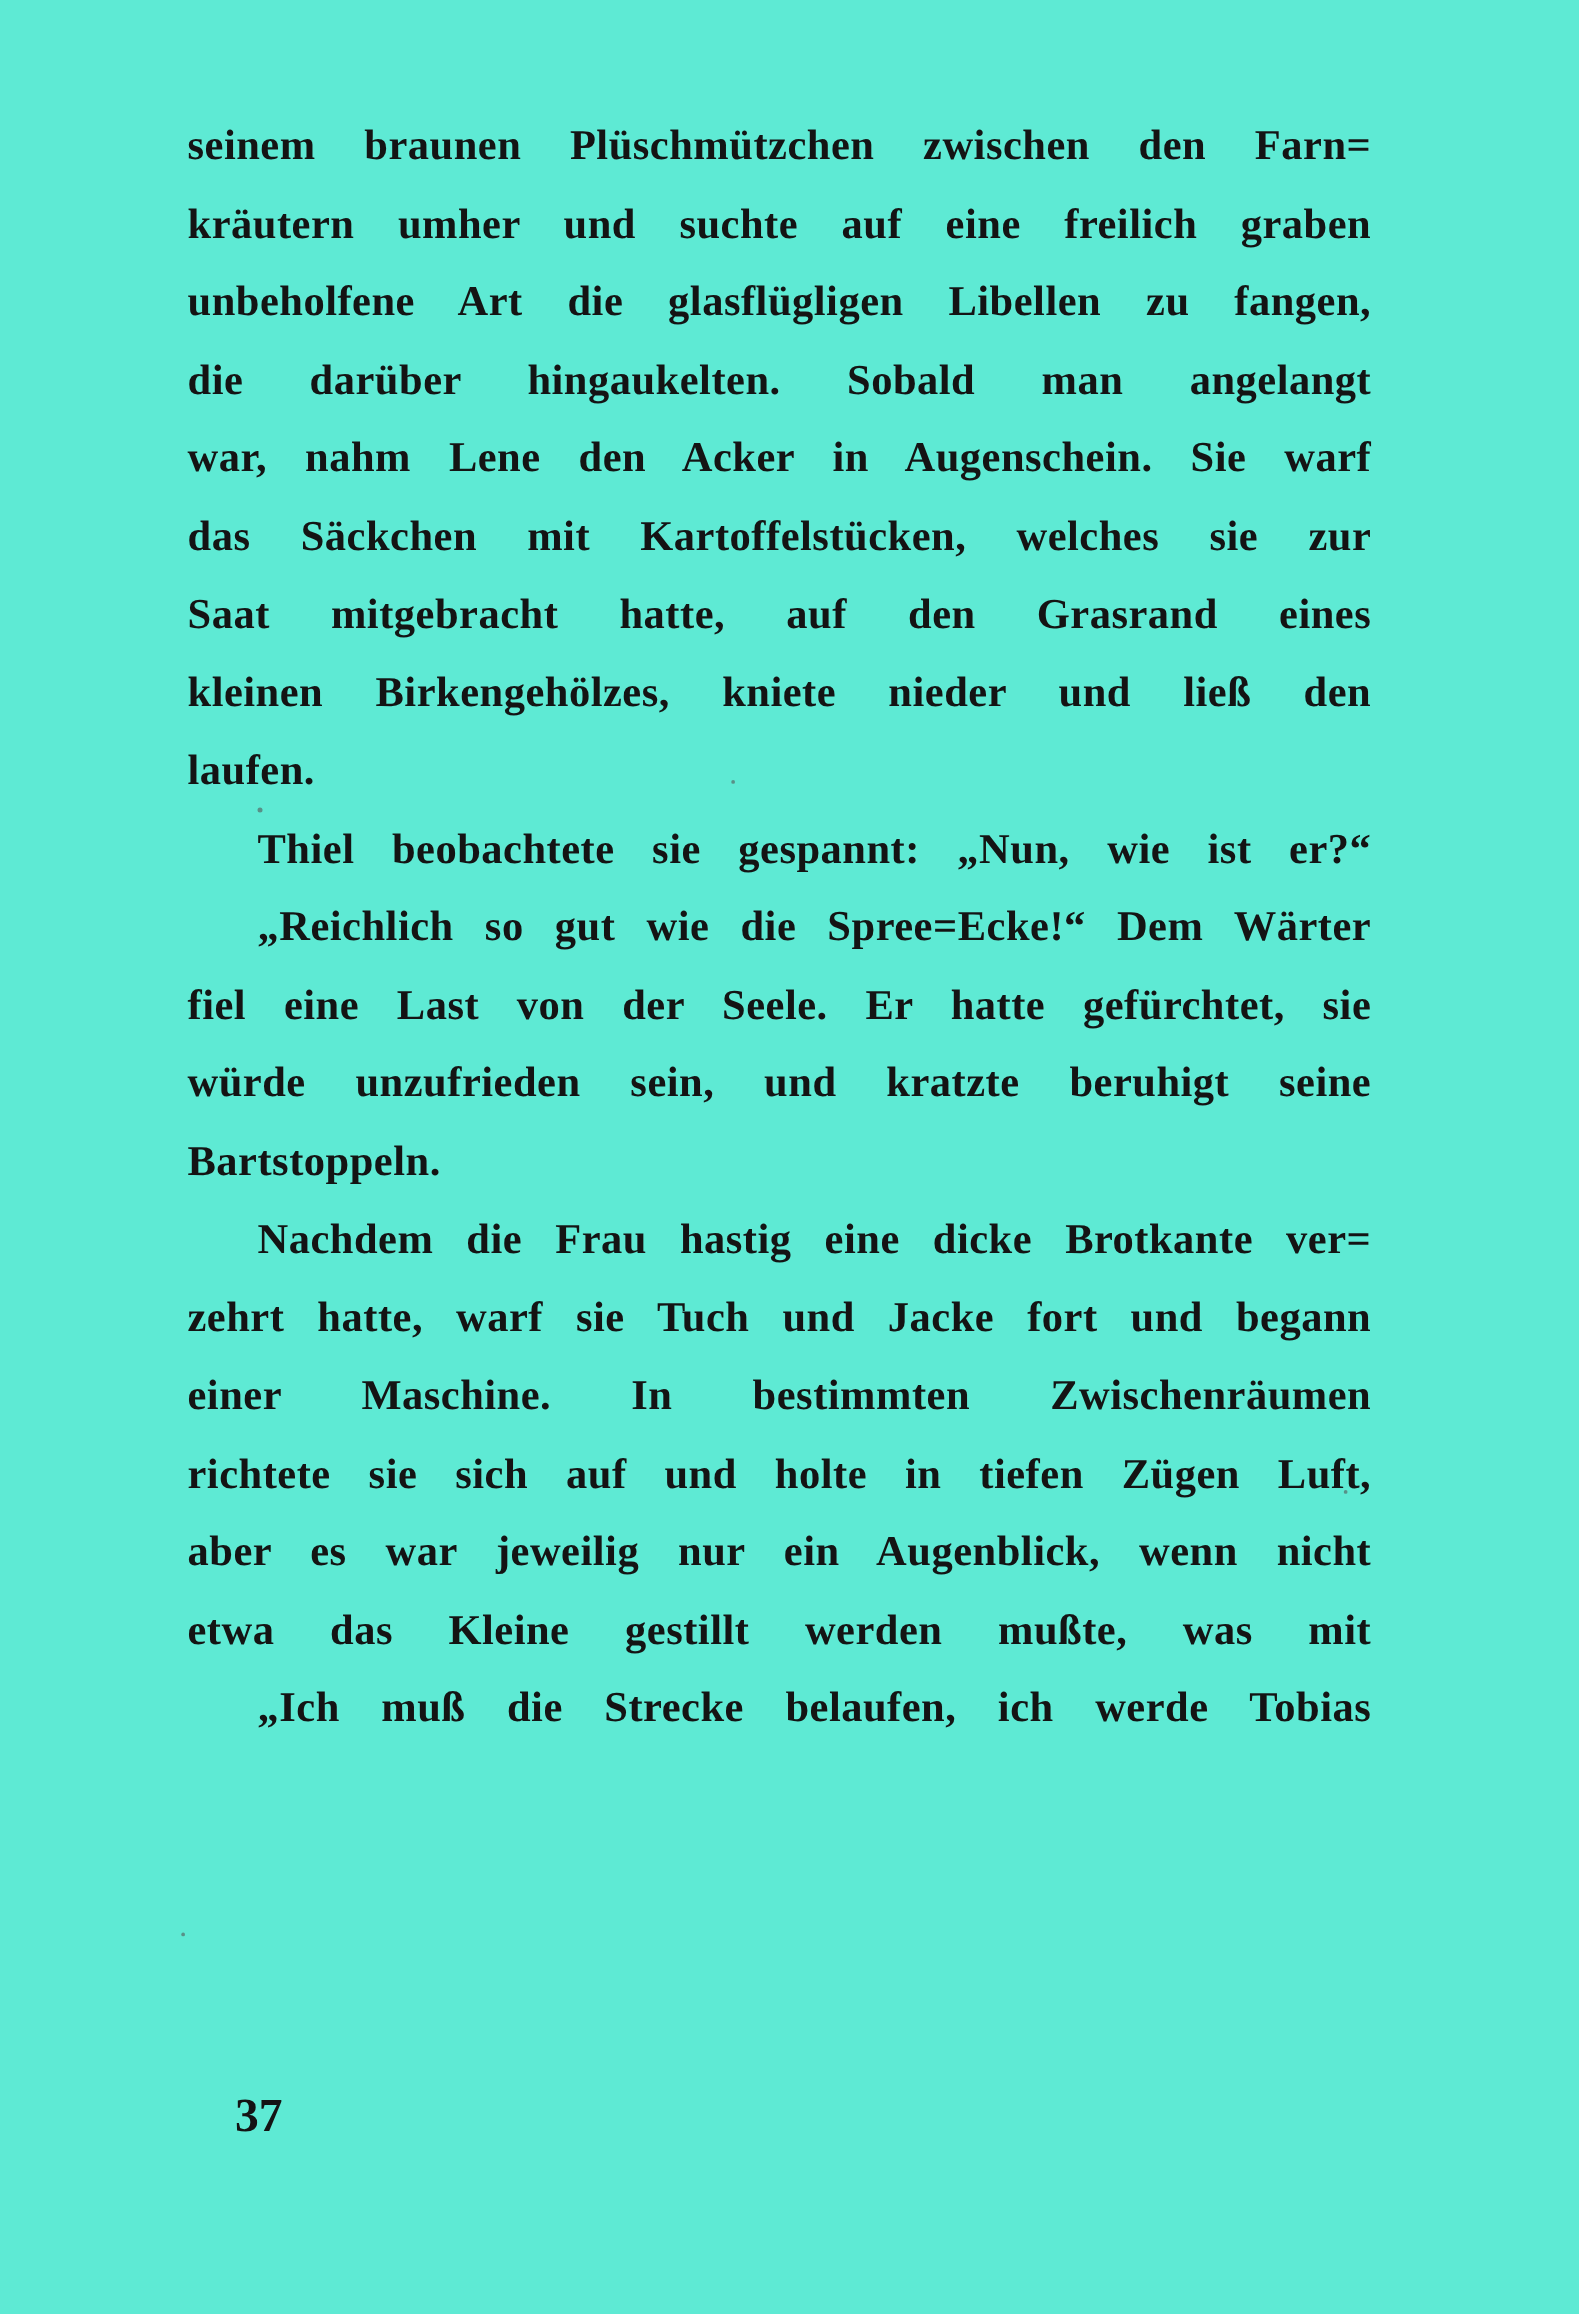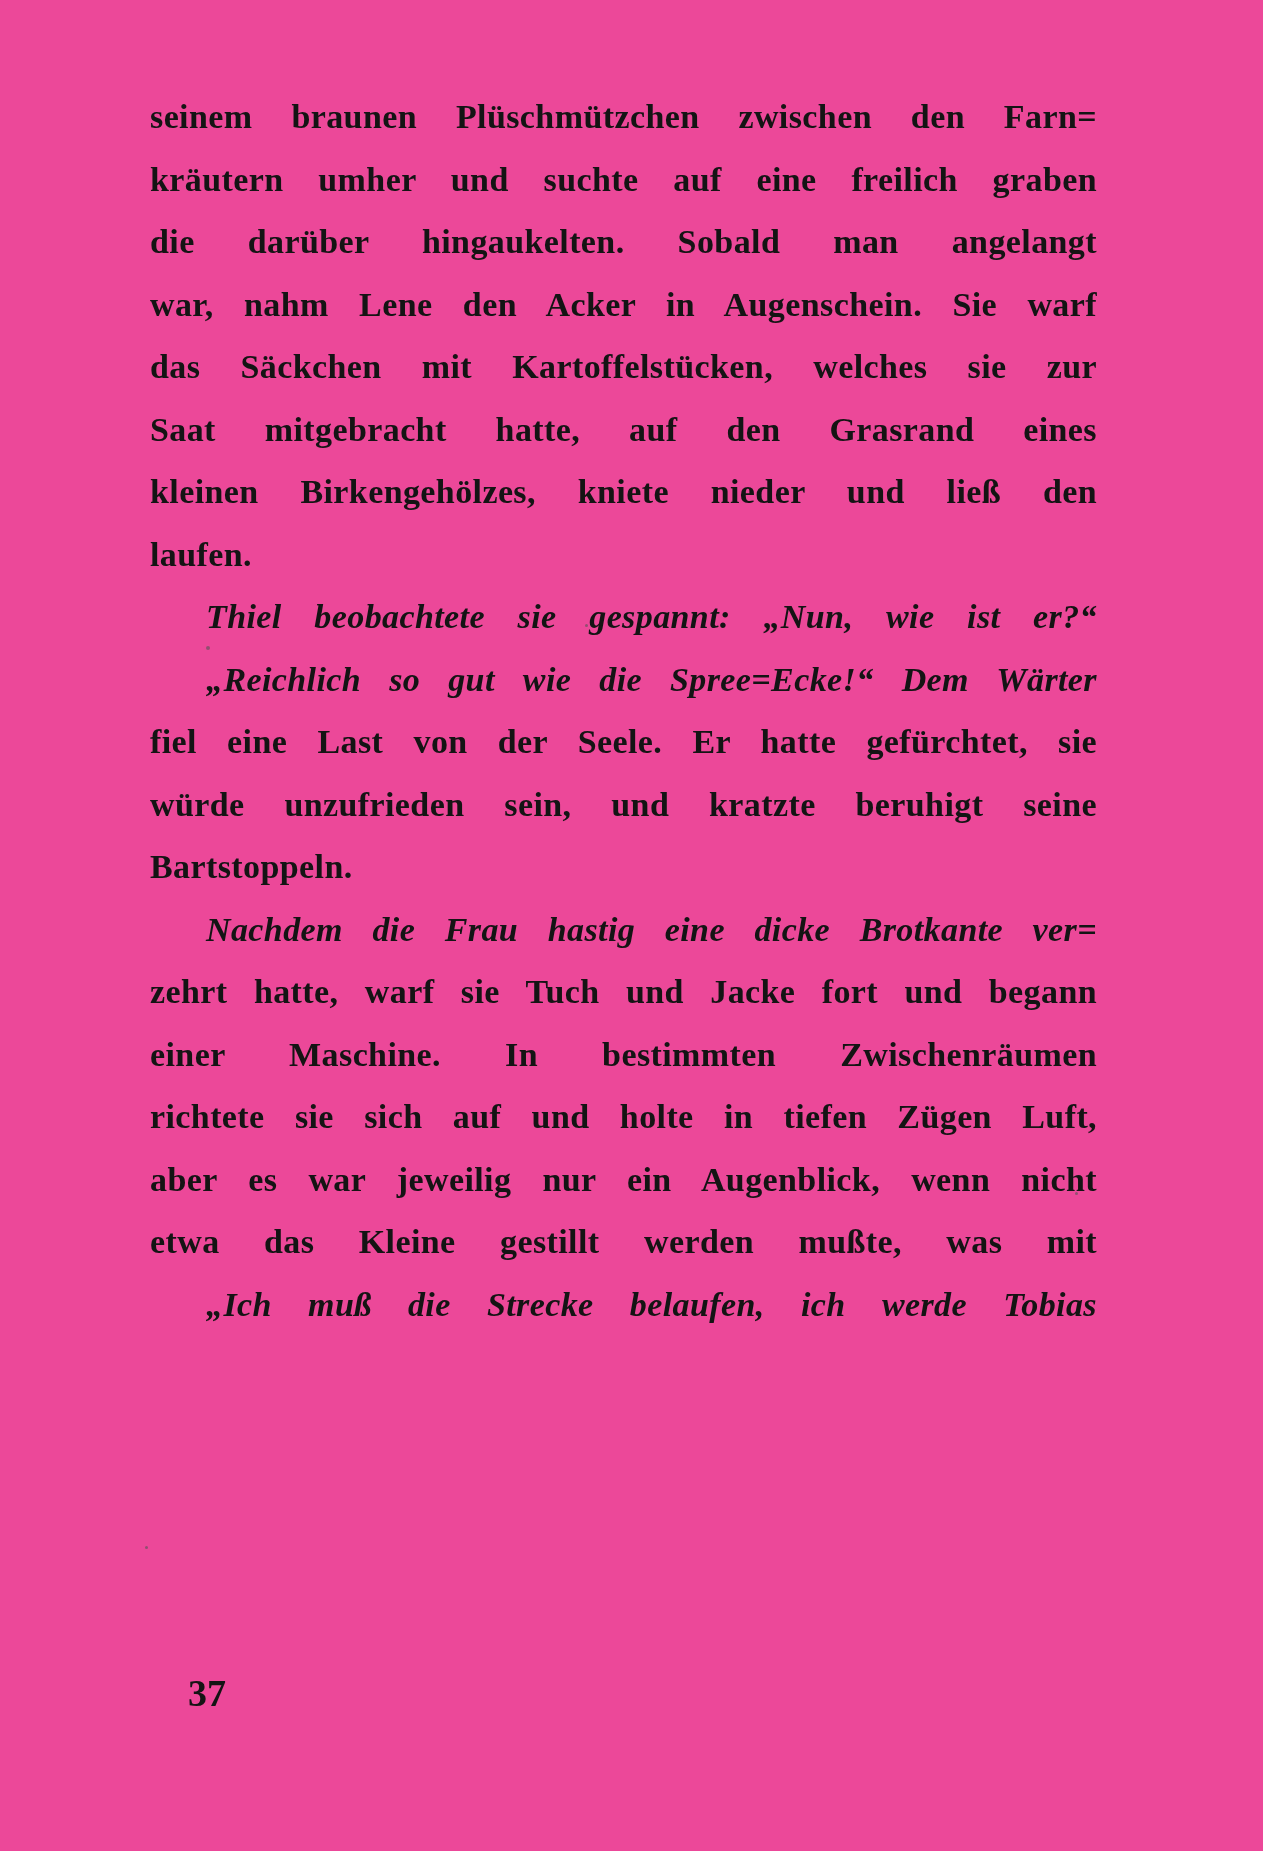--- a/index.html
+++ b/index.html
@@ -4,21 +4,21 @@
 <style>
   html, body {
     margin: 0;
     padding: 0;
     background: #ffffff;
   }
   .page {
     position: relative;
     width: 1263px;
     height: 1851px;
-    background: #ec4899;
+    background: #5eead4;
     overflow: hidden;
     font-family: "Liberation Serif", "DejaVu Serif", serif;
     color: #141414;
   }
   .text-block {
     position: absolute;
     left: 150px;
     top: 86px;
     width: 947px;
   }
@@ -34,21 +34,20 @@
     white-space: normal;
   }
   
   .line.flush {
     text-align: left;
     text-align-last: left;
   }
   
   .line.indent {
     text-indent: 56px;
-    font-style: italic;
   }
   .page-number {
     position: absolute;
     left: 188px;
     top: 1662px;
     font-size: 38px;
     font-weight: 700;
     line-height: 62px;
     color: #141414;
   }
@@ -61,20 +60,21 @@
   }
 </style>
 </head>
 <body>
 
 <div class="page">
 
   <div class="text-block">
     <div class="line">seinem braunen Plüschmützchen zwischen den Farn=</div>
     <div class="line">kräutern umher und suchte auf eine freilich graben</div>
+    <div class="line">unbeholfene Art die glasflügligen Libellen zu fangen,</div>
     <div class="line">die darüber hingaukelten. Sobald man angelangt</div>
     <div class="line">war, nahm Lene den Acker in Augenschein. Sie warf</div>
     <div class="line">das Säckchen mit Kartoffelstücken, welches sie zur</div>
     <div class="line">Saat mitgebracht hatte, auf den Grasrand eines</div>
     <div class="line">kleinen Birkengehölzes, kniete nieder und ließ den</div>
     <div class="line flush">laufen.</div>
     <div class="line indent">Thiel beobachtete sie gespannt: „Nun, wie ist er?“</div>
     <div class="line indent">„Reichlich so gut wie die Spree=Ecke!“ Dem Wärter</div>
     <div class="line">fiel eine Last von der Seele. Er hatte gefürchtet, sie</div>
     <div class="line">würde unzufrieden sein, und kratzte beruhigt seine</div>

